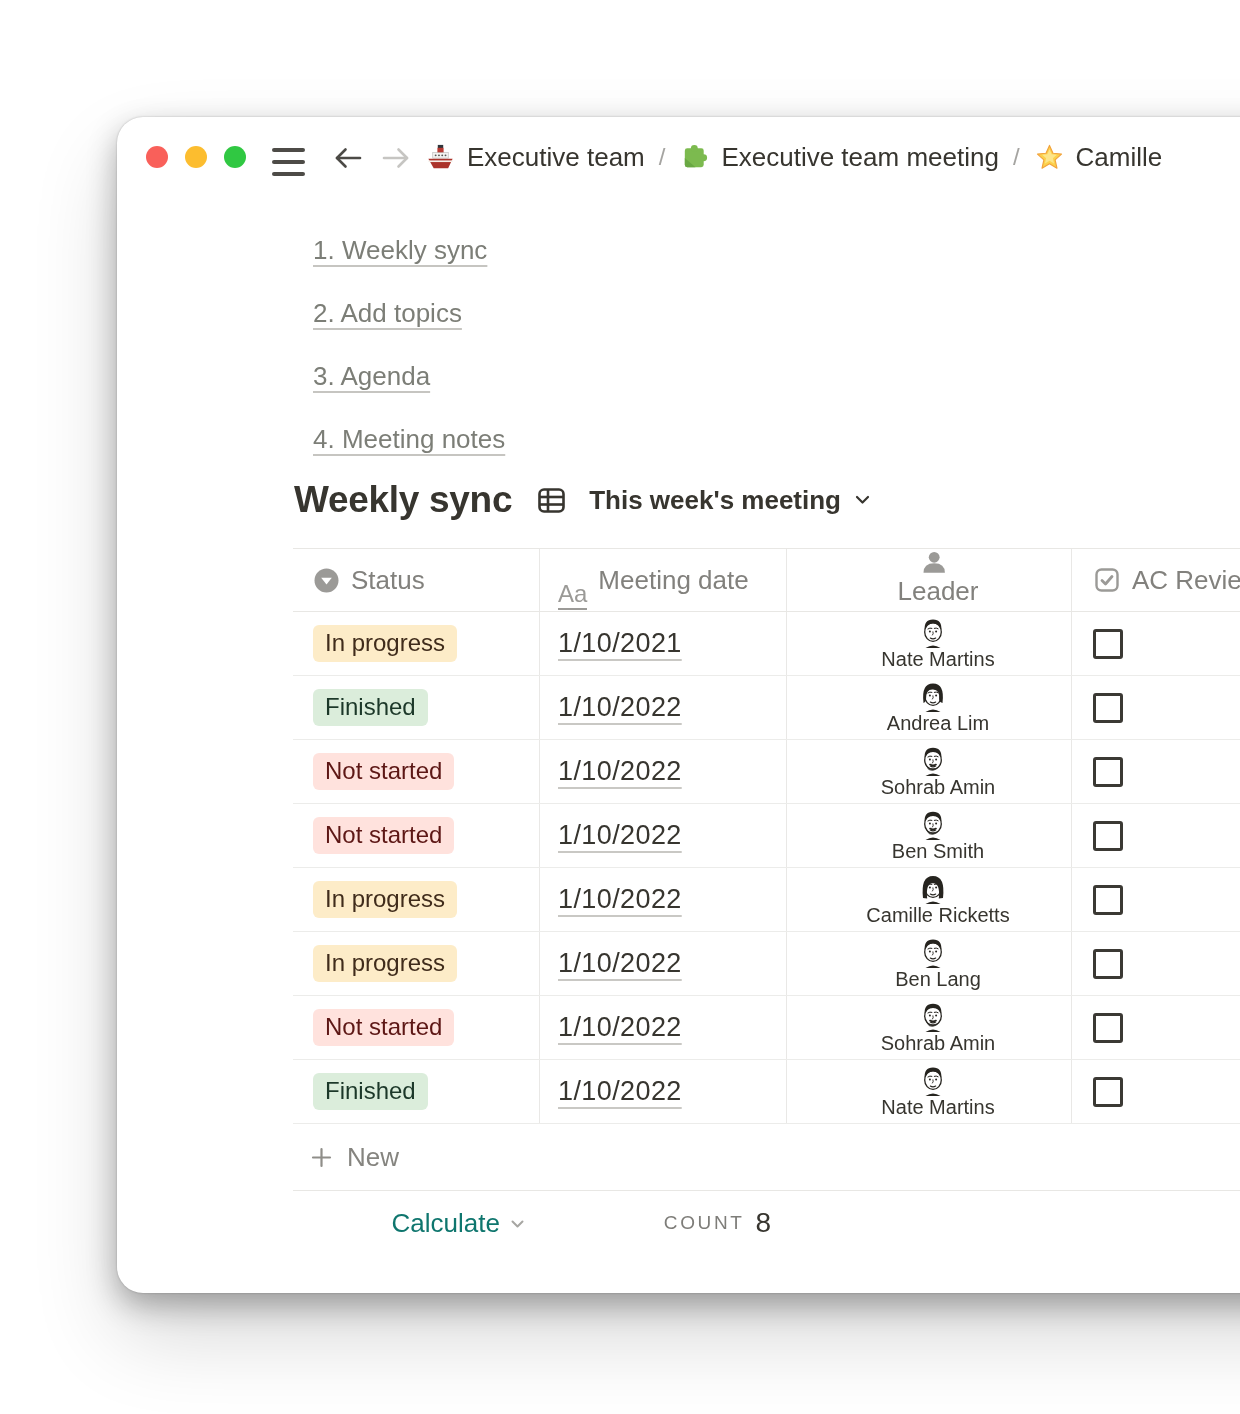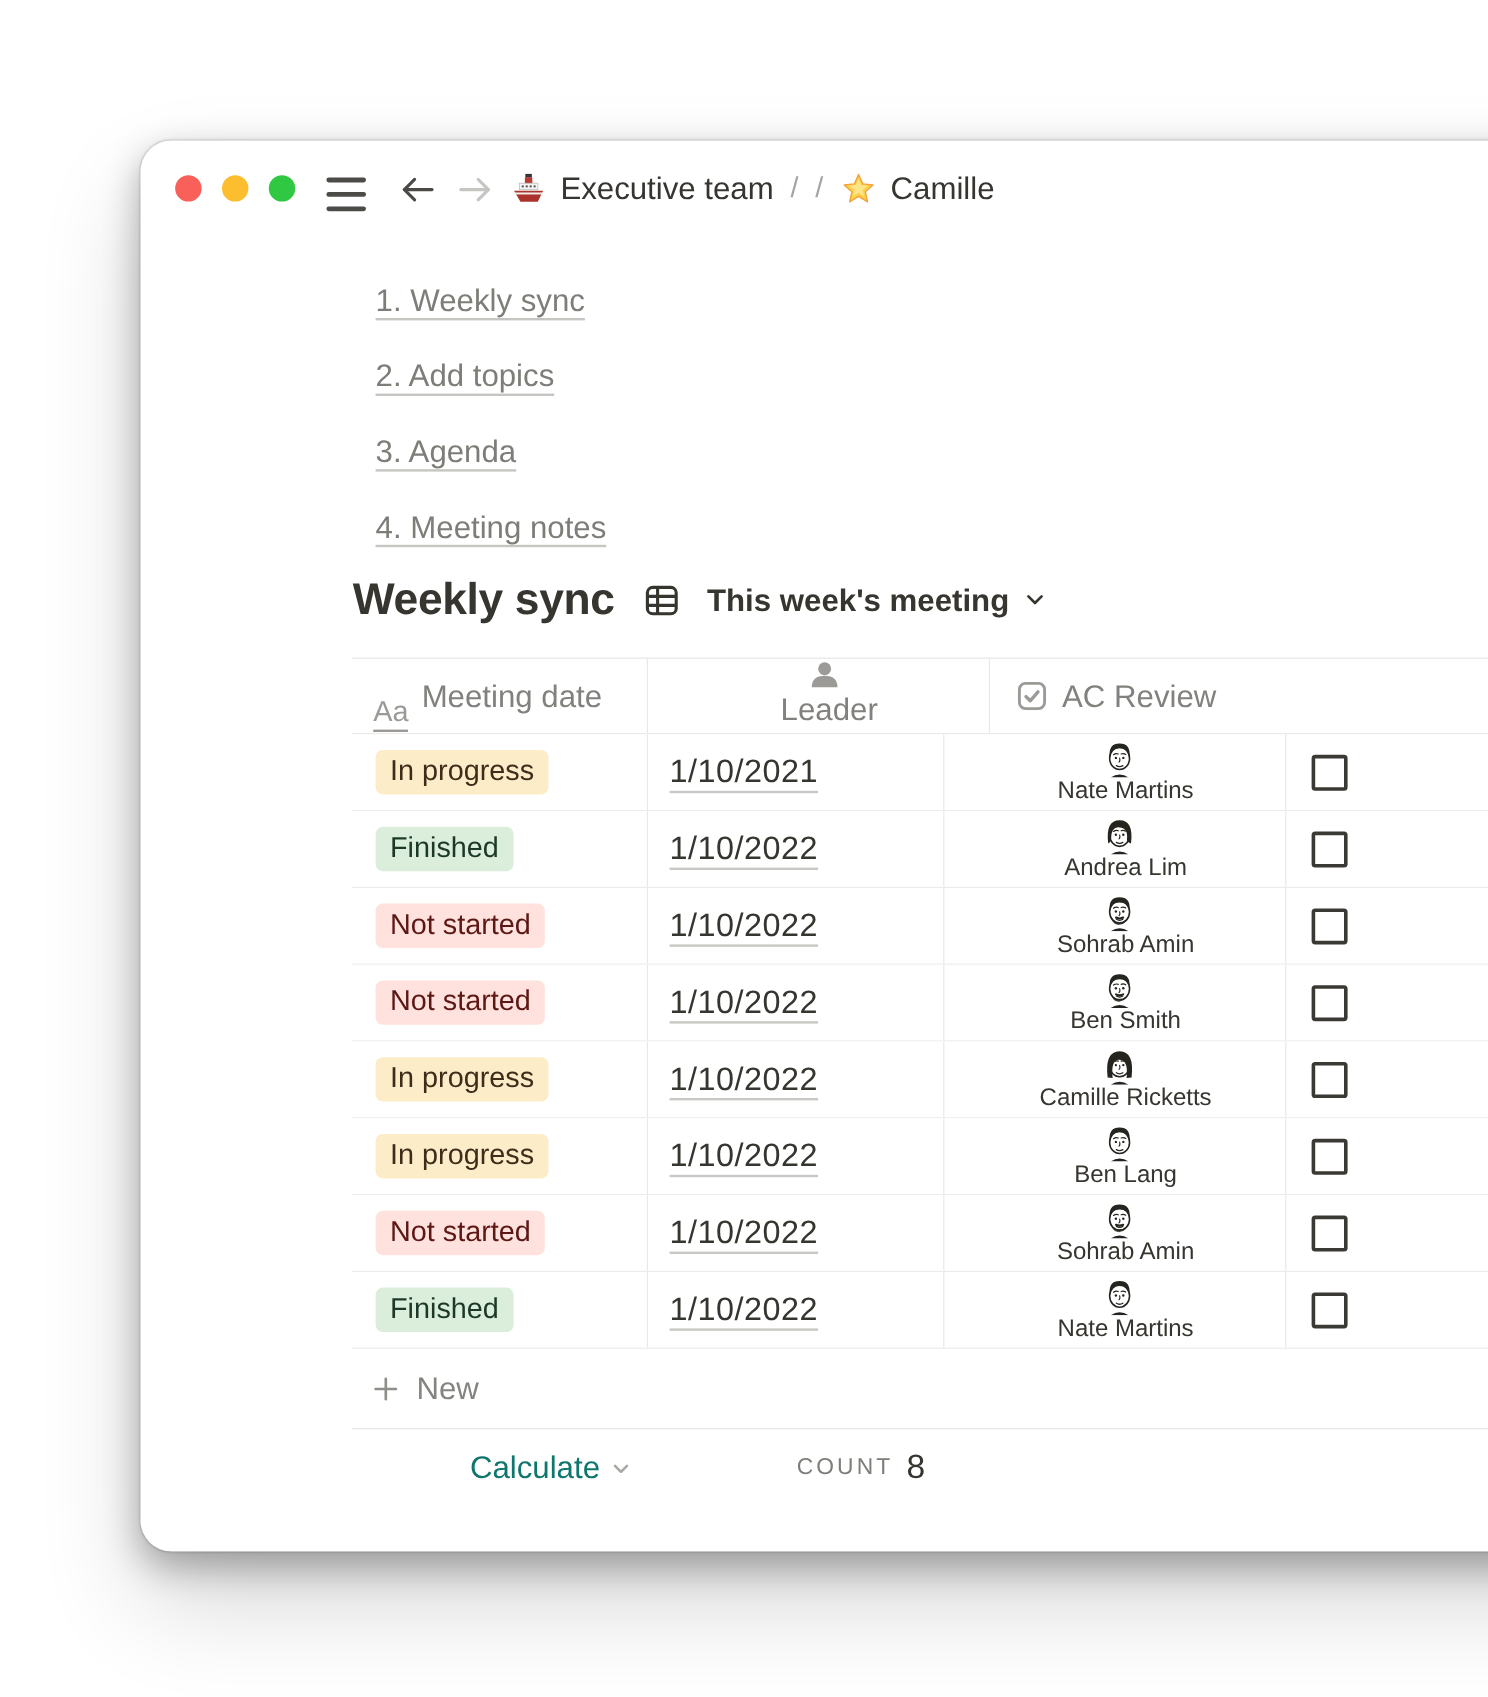--- a/index.html
+++ b/index.html
@@ -118,20 +118,31 @@
             <circle cx="14.4" cy="13.8" r="1" fill="#5a5a58"></circle>
             <circle cx="17.8" cy="13.8" r="1" fill="#5a5a58"></circle>
             <circle cx="21.2" cy="13.8" r="1" fill="#5a5a58"></circle>
             <path d="M3.5 17.4h25l-4.6 9.6H9z" fill="#ab332b"></path>
             <rect x="3.5" y="19" width="25" height="1.7" fill="#f6efe9"></rect>
           </svg>
         </span>
         <span class="crumb-label">Executive team</span>
       </span>
       <span class="crumb-sep">/</span>
+      <span class="crumb">
+        <span class="crumb-icon">
+          <svg width="31" height="31" viewBox="0 0 32 32">
+            <rect x="6" y="6.5" width="19.5" height="19.5" rx="2.5" fill="#7cba4f"></rect>
+            <circle cx="15.8" cy="6.8" r="3.6" fill="#7cba4f"></circle>
+            <circle cx="25.4" cy="16.2" r="3.6" fill="#7cba4f"></circle>
+            <path d="M6 16.5v7a2.5 2.5 0 0 0 2.5 2.5h8.5L6 16.5z" fill="#69a843"></path>
+          </svg>
+        </span>
+        <span class="crumb-label">Executive team meeting</span>
+      </span>
       <span class="crumb-sep">/</span>
       <span class="crumb">
         <span class="crumb-icon">
           <svg width="31" height="31" viewBox="0 0 32 32">
             <polygon points="16,3.5 19.6,11.6 28.4,12.5 21.8,18.4 23.7,27 16,22.4 8.3,27 10.2,18.4 3.6,12.5 12.4,11.6" fill="#fcd24c" stroke="#f2a33c" stroke-width="1.2" stroke-linejoin="round"></polygon>
             <polygon points="16,7.4 18.2,12.6 23.6,13.1 19.5,16.8 20.7,22.1 16,19.3 11.3,22.1 12.5,16.8 8.4,13.1 13.8,12.6" fill="#fde58a"></polygon>
           </svg>
         </span>
         <span class="crumb-label">Camille</span>
       </span>
@@ -159,20 +170,29 @@
       <span>
         <svg width="19" height="19" viewBox="0 0 19 19" fill="none" stroke="#37352f" stroke-width="2.2" stroke-linecap="round" stroke-linejoin="round">
             <path d="M4 7l5.5 5.5L15 7"></path>
           </svg>
       </span>
     </div>
   </div>
 
   <div class="dbtable" id="dbtable">
       <div class="trow header">
+        <div class="cell c0">
+          <span class="hicon">
+            <svg width="27" height="27" viewBox="0 0 27 27">
+              <circle cx="13.5" cy="13.5" r="12" fill="#9b9a97"></circle>
+              <path d="M8.2 10.8h10.6L13.5 17.6z" fill="#fff"></path>
+            </svg>
+          </span>
+          <span>Status</span>
+        </div>
         <div class="cell c1">
           <span class="hicon">
             <span class="aa-glyph">Aa</span>
           </span>
           <span>Meeting date</span>
         </div>
         <div class="cell c2">
           <span class="hicon">
             <svg width="27" height="27" viewBox="0 0 27 27" fill="#9b9a97">
               <circle cx="15.2" cy="8.3" r="5.4"></circle>

